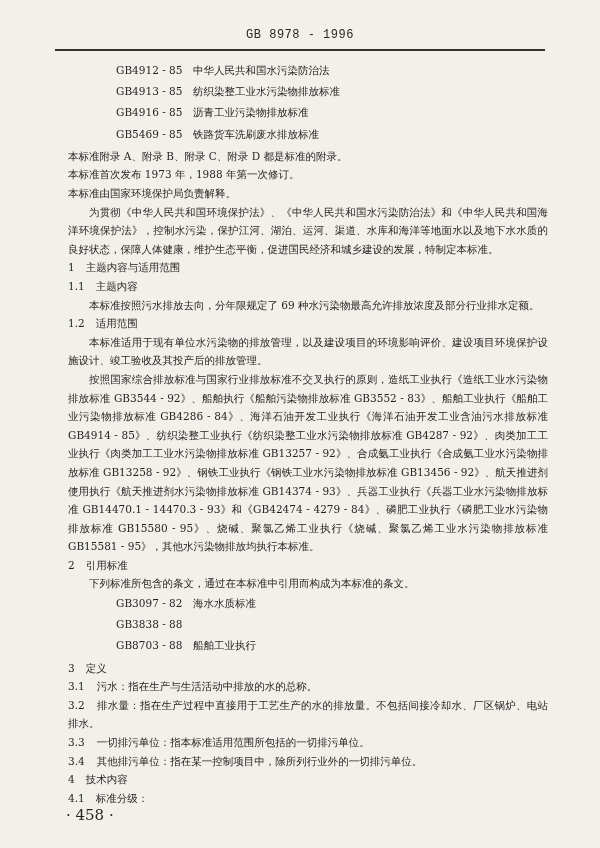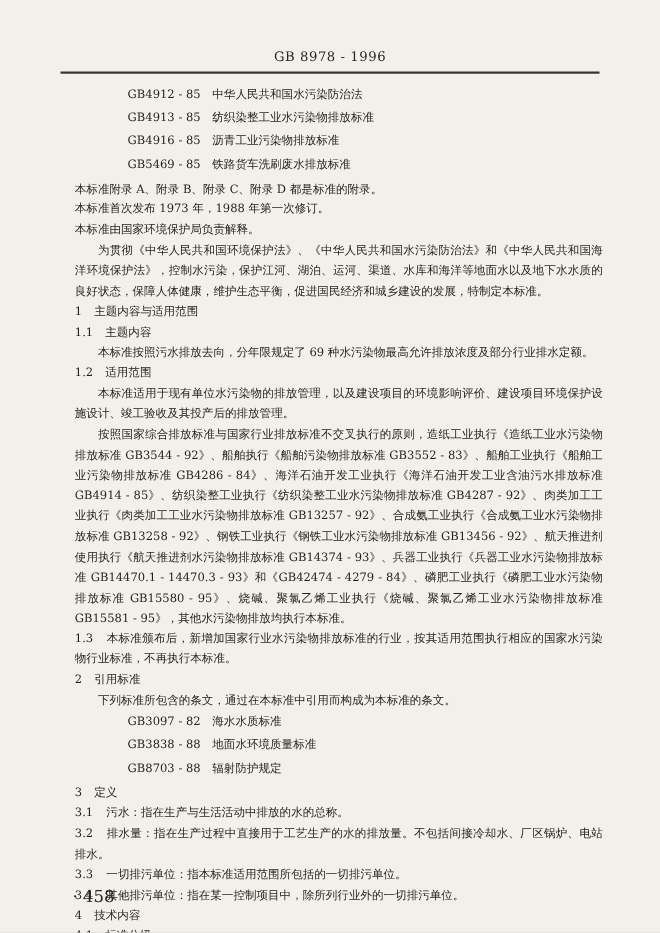--- a/index.html
+++ b/index.html
@@ -7,25 +7,26 @@
     position:relative;
     width:600px;height:848px;
     margin:0 auto;
     background:#f2f0ea;
     color:#201f1c;
     font-family:"DejaVu Serif","Liberation Serif",serif;
     overflow:hidden;
     box-sizing:border-box;
   }
   .doc-number{
-    padding-top:44px;
+    padding-top:28px;
     text-align:center;
     font-size:12px;
     letter-spacing:0.5px;
     color:#2a2824;
+    font-family:Liberation Mono, monospace;
   }
   .rule{
     margin:7px 55px 0 55px;
     border-top:2px solid #35322d;
     height:0;
   }
   .content{
     margin:9px 52px 0 68px;
     font-size:10.5px;
     line-height:18.6px;
@@ -89,41 +90,37 @@
       <span class="h-no">1.1</span><span>主题内容</span>
     </div>
     <p class="indent">本标准按照污水排放去向，分年限规定了 69 种水污染物最高允许排放浓度及部分行业排水定额。</p>
 
     <div>
       <span class="h-no">1.2</span><span>适用范围</span>
     </div>
     <p class="indent">本标准适用于现有单位水污染物的排放管理，以及建设项目的环境影响评价、建设项目环境保护设施设计、竣工验收及其投产后的排放管理。</p>
     <p class="indent">按照国家综合排放标准与国家行业排放标准不交叉执行的原则，造纸工业执行《造纸工业水污染物排放标准 GB3544 - 92》、船舶执行《船舶污染物排放标准 GB3552 - 83》、船舶工业执行《船舶工业污染物排放标准 GB4286 - 84》、海洋石油开发工业执行《海洋石油开发工业含油污水排放标准 GB4914 - 85》、纺织染整工业执行《纺织染整工业水污染物排放标准 GB4287 - 92》、肉类加工工业执行《肉类加工工业水污染物排放标准 GB13257 - 92》、合成氨工业执行《合成氨工业水污染物排放标准 GB13258 - 92》、钢铁工业执行《钢铁工业水污染物排放标准 GB13456 - 92》、航天推进剂使用执行《航天推进剂水污染物排放标准 GB14374 - 93》、兵器工业执行《兵器工业水污染物排放标准 GB14470.1 - 14470.3 - 93》和《GB42474 - 4279 - 84》、磷肥工业执行《磷肥工业水污染物排放标准 GB15580 - 95》、烧碱、聚氯乙烯工业执行《烧碱、聚氯乙烯工业水污染物排放标准 GB15581 - 95》，其他水污染物排放均执行本标准。</p>
 
-    <p>
-      <span class="num">1.3</span><span>本标准颁布后，新增加国家行业水污染物排放标准的行业，按其适用范围执行相应的国家水污染物行业标准，不再执行本标准。</span>
-    </p>
 
     <div class="heading">
       <span class="h-no">2</span><span>引用标准</span>
     </div>
     <p class="indent">下列标准所包含的条文，通过在本标准中引用而构成为本标准的条文。</p>
 
     <div class="std-list">
       <div class="std-row">
         <span class="code">GB3097 - 82</span>
         <span class="title">海水水质标准</span>
       </div>
       <div class="std-row">
         <span class="code">GB3838 - 88</span>
-        <span class="title">地面水环境质量标准</span>
       </div>
       <div class="std-row">
         <span class="code">GB8703 - 88</span>
-        <span class="title">辐射防护规定</span>
+        <span class="title">船舶工业执行</span>
       </div>
     </div>
 
     <div class="heading">
       <span class="h-no">3</span><span>定义</span>
     </div>
     <p>
       <span class="num">3.1</span><span>污水：指在生产与生活活动中排放的水的总称。</span>
     </p>
     <p>

